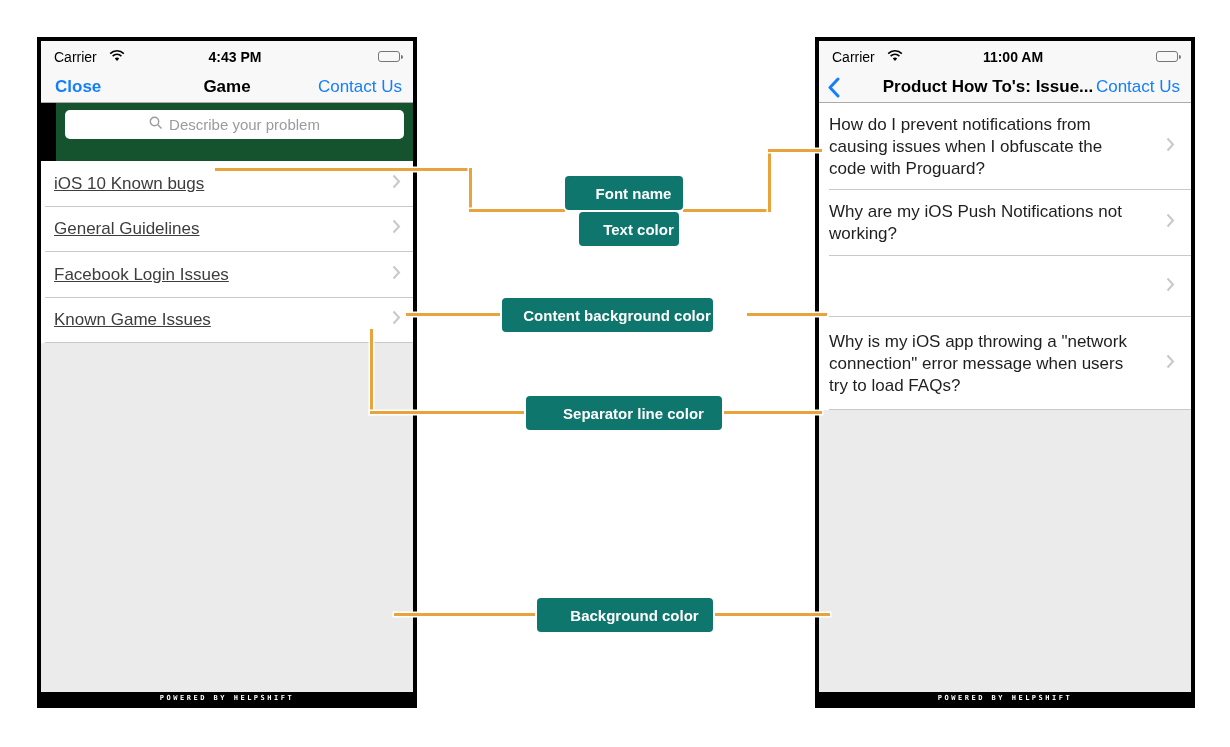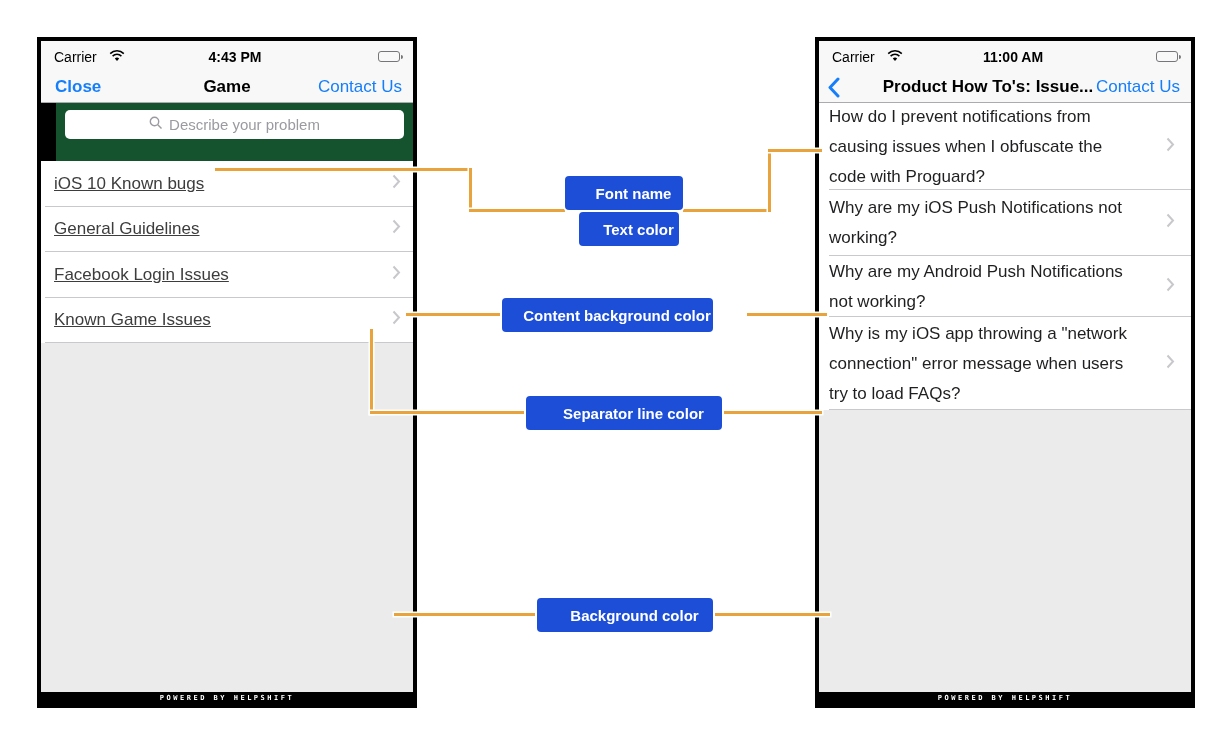--- a/index.html
+++ b/index.html
@@ -40,32 +40,32 @@
                  justify-content:center; gap:6px; }
   .search-ph { font-size:15px; color:#9A9AA0; }
 
   .list { background:#fff; flex:none; }
   .lrow { position:relative; display:flex; align-items:center; background:#fff; }
   .lrow::after { content:""; position:absolute; bottom:0; left:4px; right:0;
                  height:1px; background:#C9C8CD; }
   .phone-left .lrow { height:45.5px; padding-left:13px; font-size:17px; color:#3D3D3D;text-decoration:underline; }
   .phone-right .lrow { padding-left:10px; font-size:17px; color:#1F1F21; }
   .phone-right .lrow::after { left:10px; }
-  .lrow .qtext { width:300px; line-height:30px; }
+  .lrow .qtext { width:300px; line-height:22px; }
   .chev { position:absolute; top:50%; transform:translateY(-50%); }
   .phone-left .chev { right:12px; }
   .phone-right .chev { right:16px; }
 
   .graybg { flex:1; background:#EBEBEC; }
   .powered { height:12px; background:#000; color:#fff; display:flex; align-items:center;
              justify-content:center; font-family:"DejaVu Sans Mono", monospace;
              font-size:7px; font-weight:700; letter-spacing:2.5px; flex:none; }
 
   
-  .badge { position:absolute; height:34px; background:#1d4ed8; border-radius:4px;
+  .badge { position:absolute; height:34px; background:#0f766e; border-radius:4px;
            box-shadow:0 0 0 2px #ffffff; color:#fff; font-size:15px; font-weight:700;
            display:flex; align-items:center; justify-content:center; z-index:6;padding-left:19px; }
   .cline { position:absolute; background:#E8A33C; box-shadow:0 0 0 1.5px #ffffff; z-index:5; }
 
   #badge-font       { left:565px; top:176px; width:118px; }
   #badge-textcolor  { left:579px; top:212px; width:100px; }
   #badge-contentbg  { left:502px; top:298px; width:211px; }
   #badge-separator  { left:526px; top:396px; width:196px; }
   #badge-background { left:537px; top:598px; width:176px; }
 
@@ -184,21 +184,20 @@
               <path d="M1.5 1.5 L7 7.5 L1.5 13.5" stroke="#C7C7CC" stroke-width="2" fill="none"></path>
             </svg></span>
       </div>
       <div class="lrow" style="height:66px;">
         <span class="qtext">Why are my iOS Push Notifications not working?</span>
         <span class="chev"><svg width="9" height="15" viewBox="0 0 9 15">
               <path d="M1.5 1.5 L7 7.5 L1.5 13.5" stroke="#C7C7CC" stroke-width="2" fill="none"></path>
             </svg></span>
       </div>
       <div class="lrow" style="height:61px;">
-        <span class="qtext">Why are my Android Push Notifications not working?</span>
         <span class="chev"><svg width="9" height="15" viewBox="0 0 9 15">
               <path d="M1.5 1.5 L7 7.5 L1.5 13.5" stroke="#C7C7CC" stroke-width="2" fill="none"></path>
             </svg></span>
       </div>
       <div class="lrow" style="height:93px;">
         <span class="qtext">Why is my iOS app throwing a "network connection" error message when users try to load FAQs?</span>
         <span class="chev"><svg width="9" height="15" viewBox="0 0 9 15">
               <path d="M1.5 1.5 L7 7.5 L1.5 13.5" stroke="#C7C7CC" stroke-width="2" fill="none"></path>
             </svg></span>
       </div>

